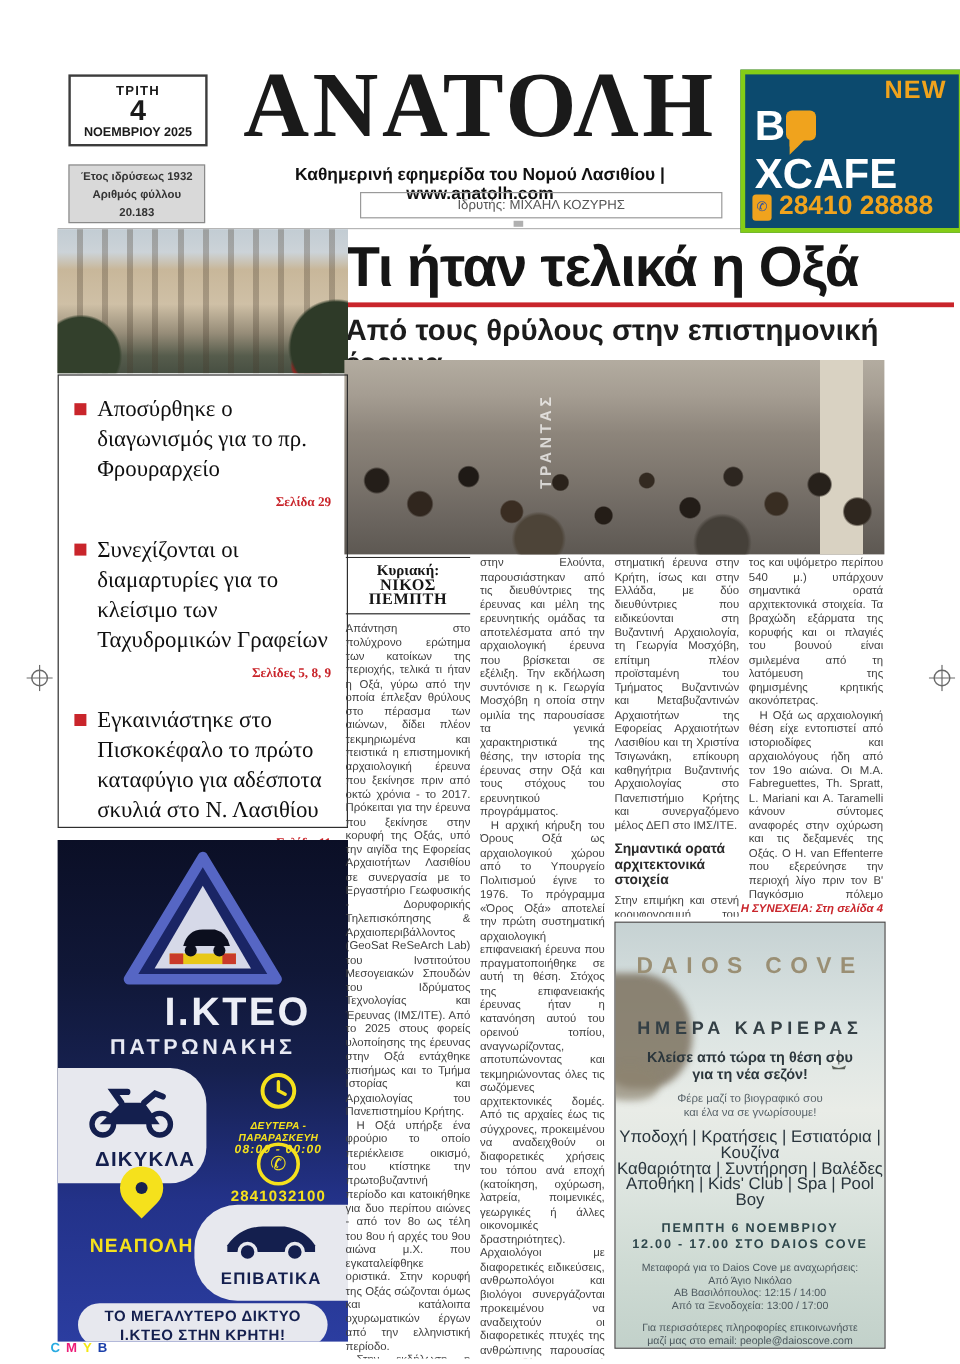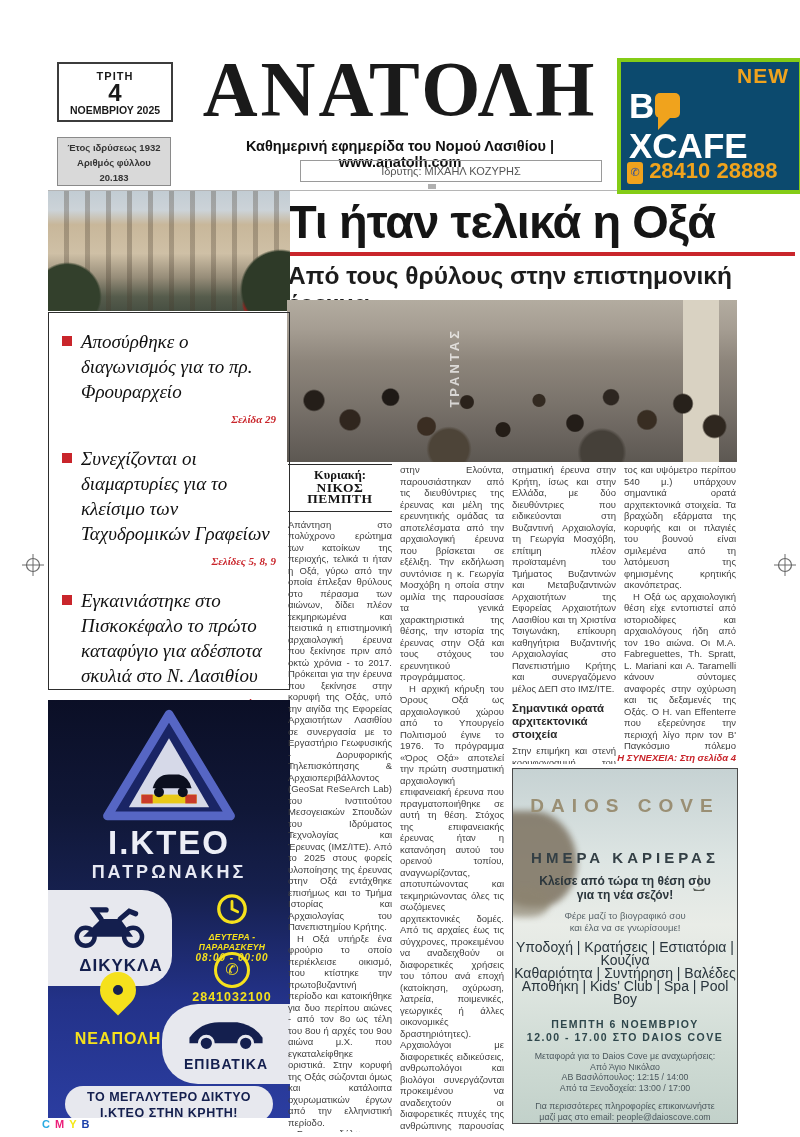--- a/index.html
+++ b/index.html
@@ -75,31 +75,31 @@
       linear-gradient(90deg, transparent 0 88%, #d9d2c2 88% 96%, transparent 96%),
       linear-gradient(180deg,#b3aca0 0%,#a59d92 18%,#8d857b 38%,#7b746c 62%,#6b655f 82%,#5d5852 100%);}
   .photo-watermark{position:absolute;left:160px;top:28px;color:rgba(255,255,255,.7);
      font-size:13px;font-weight:bold;letter-spacing:3px;
      writing-mode:vertical-rl;transform:rotate(180deg);}
 
   
   .teaser-box{left:48px;top:312px;width:242px;height:378px;border:1px solid #2e2e2e;
               padding:16px 13px 0 13px;box-sizing:border-box;
               font-family:"Liberation Serif",serif;font-size:19px;line-height:25px;color:#101010;}
-  .teaser{position:relative;padding-left:19px;margin-bottom:4px;font-style:italic;}
+  .teaser{position:relative;padding-left:19px;margin-bottom:4px;}
   .teaser .sq{position:absolute;left:0;top:7px;width:10px;height:10px;background:#c9252b;}
   .teaser .pref{display:block;text-align:right;color:#c9252b;font-size:11px;font-weight:bold;
                 margin:3px 0 14px 0;font-family:"Liberation Serif",serif;}
 
   
   .kteo{left:48px;top:700px;width:242px;height:418px;overflow:hidden;
         background:linear-gradient(180deg,#0b0f26 0%,#101737 26%,#16204e 46%,#233289 72%,#2b3da0 100%);}
   .kteo .tri{position:absolute;left:51px;top:8px;}
   .kteo-brand{position:absolute;left:0;top:124px;width:100%;text-align:center;color:#eceef6;
-              font-size:33px;font-weight:bold;letter-spacing:2px;}
+              font-size:33px;font-weight:bold;letter-spacing:2px;padding-left:29px;}
   .kteo-owner{position:absolute;left:0;top:162px;width:100%;text-align:center;color:#e7e9f3;
               font-size:18px;font-weight:bold;letter-spacing:3px;}
   .kteo-pill-left{position:absolute;left:0;top:190px;width:124px;height:96px;background:#e7e8ee;
                   border-radius:0 30px 30px 0;text-align:center;}
   .kteo-pill-left .lbl{color:#141f4e;font-size:17px;font-weight:bold;letter-spacing:1px;margin-top:2px;padding-left:22px;}
   .kteo-clockcol{position:absolute;left:130px;top:192px;width:108px;text-align:center;color:#f5e11c;font-style:italic;}
   .kteo-days{font-size:8.5px;font-weight:bold;margin-top:2px;letter-spacing:.3px;}
   .kteo-hours{font-size:10px;font-weight:bold;letter-spacing:1px;}
   .kteo-phonecol{position:absolute;left:130px;top:252px;width:108px;text-align:center;color:#f5e11c;}
   .kteo-phone-ic{display:inline-block;width:30px;height:30px;border:3px solid #f5e11c;border-radius:50%;

